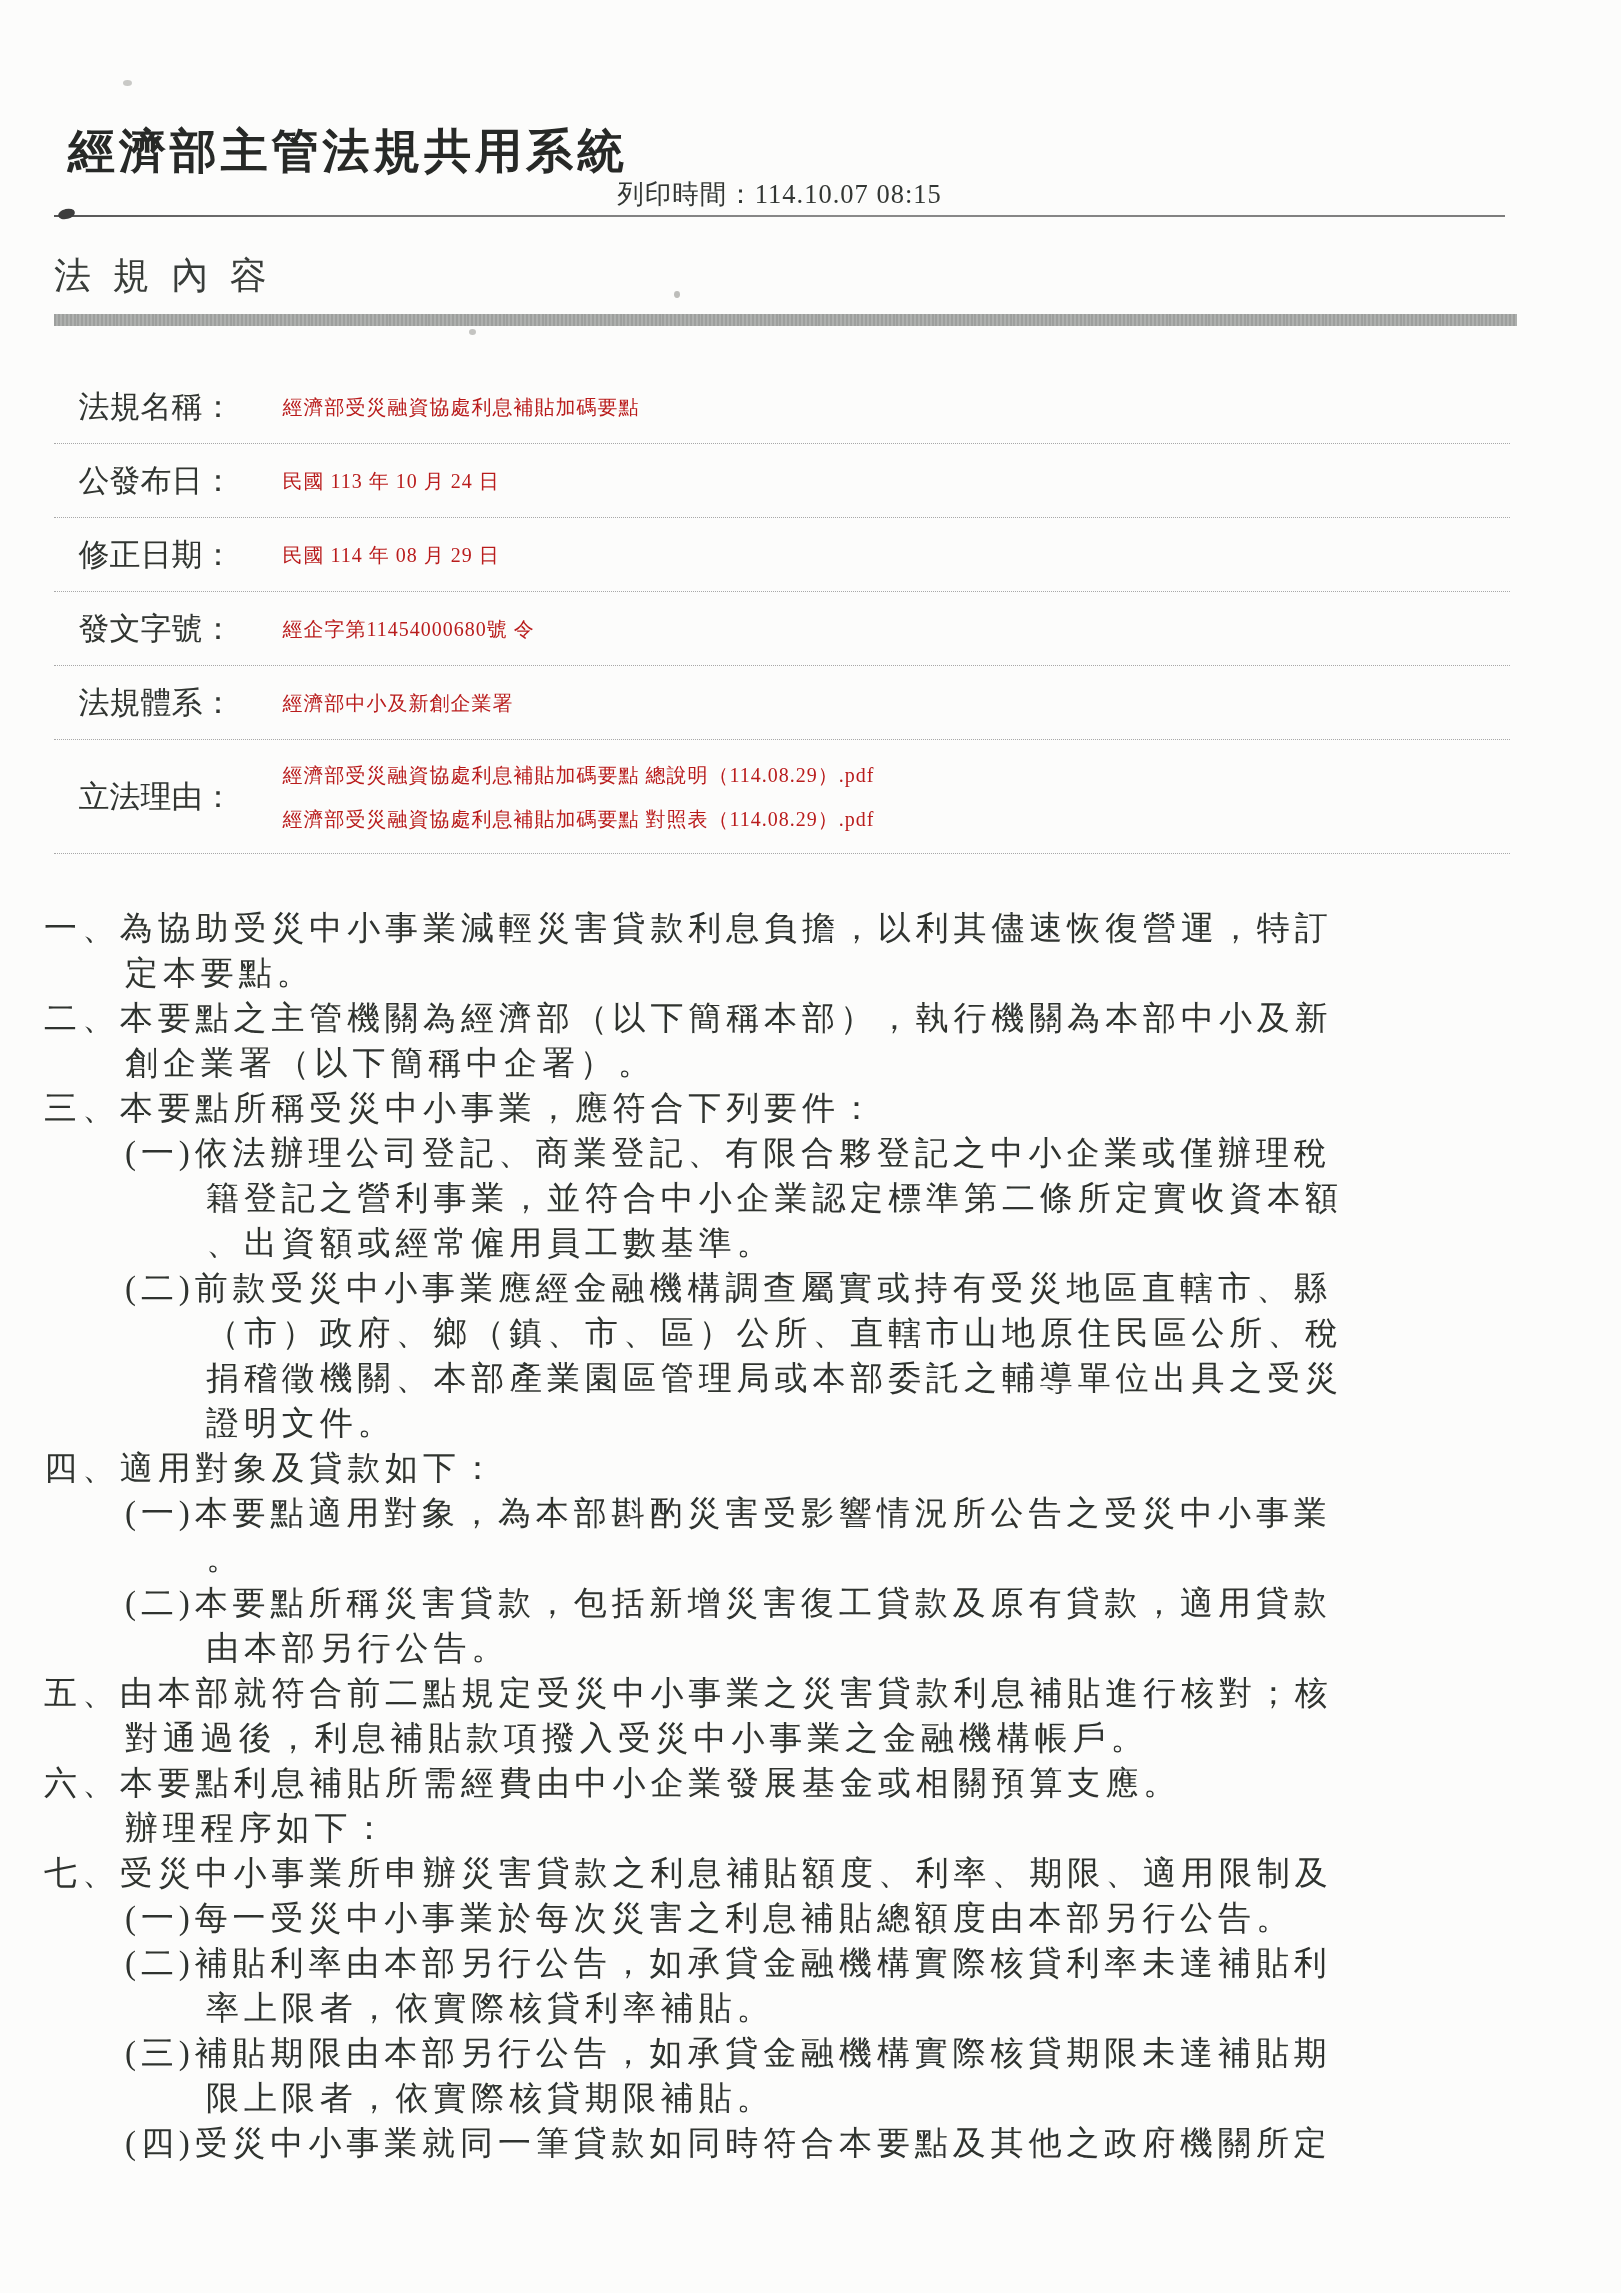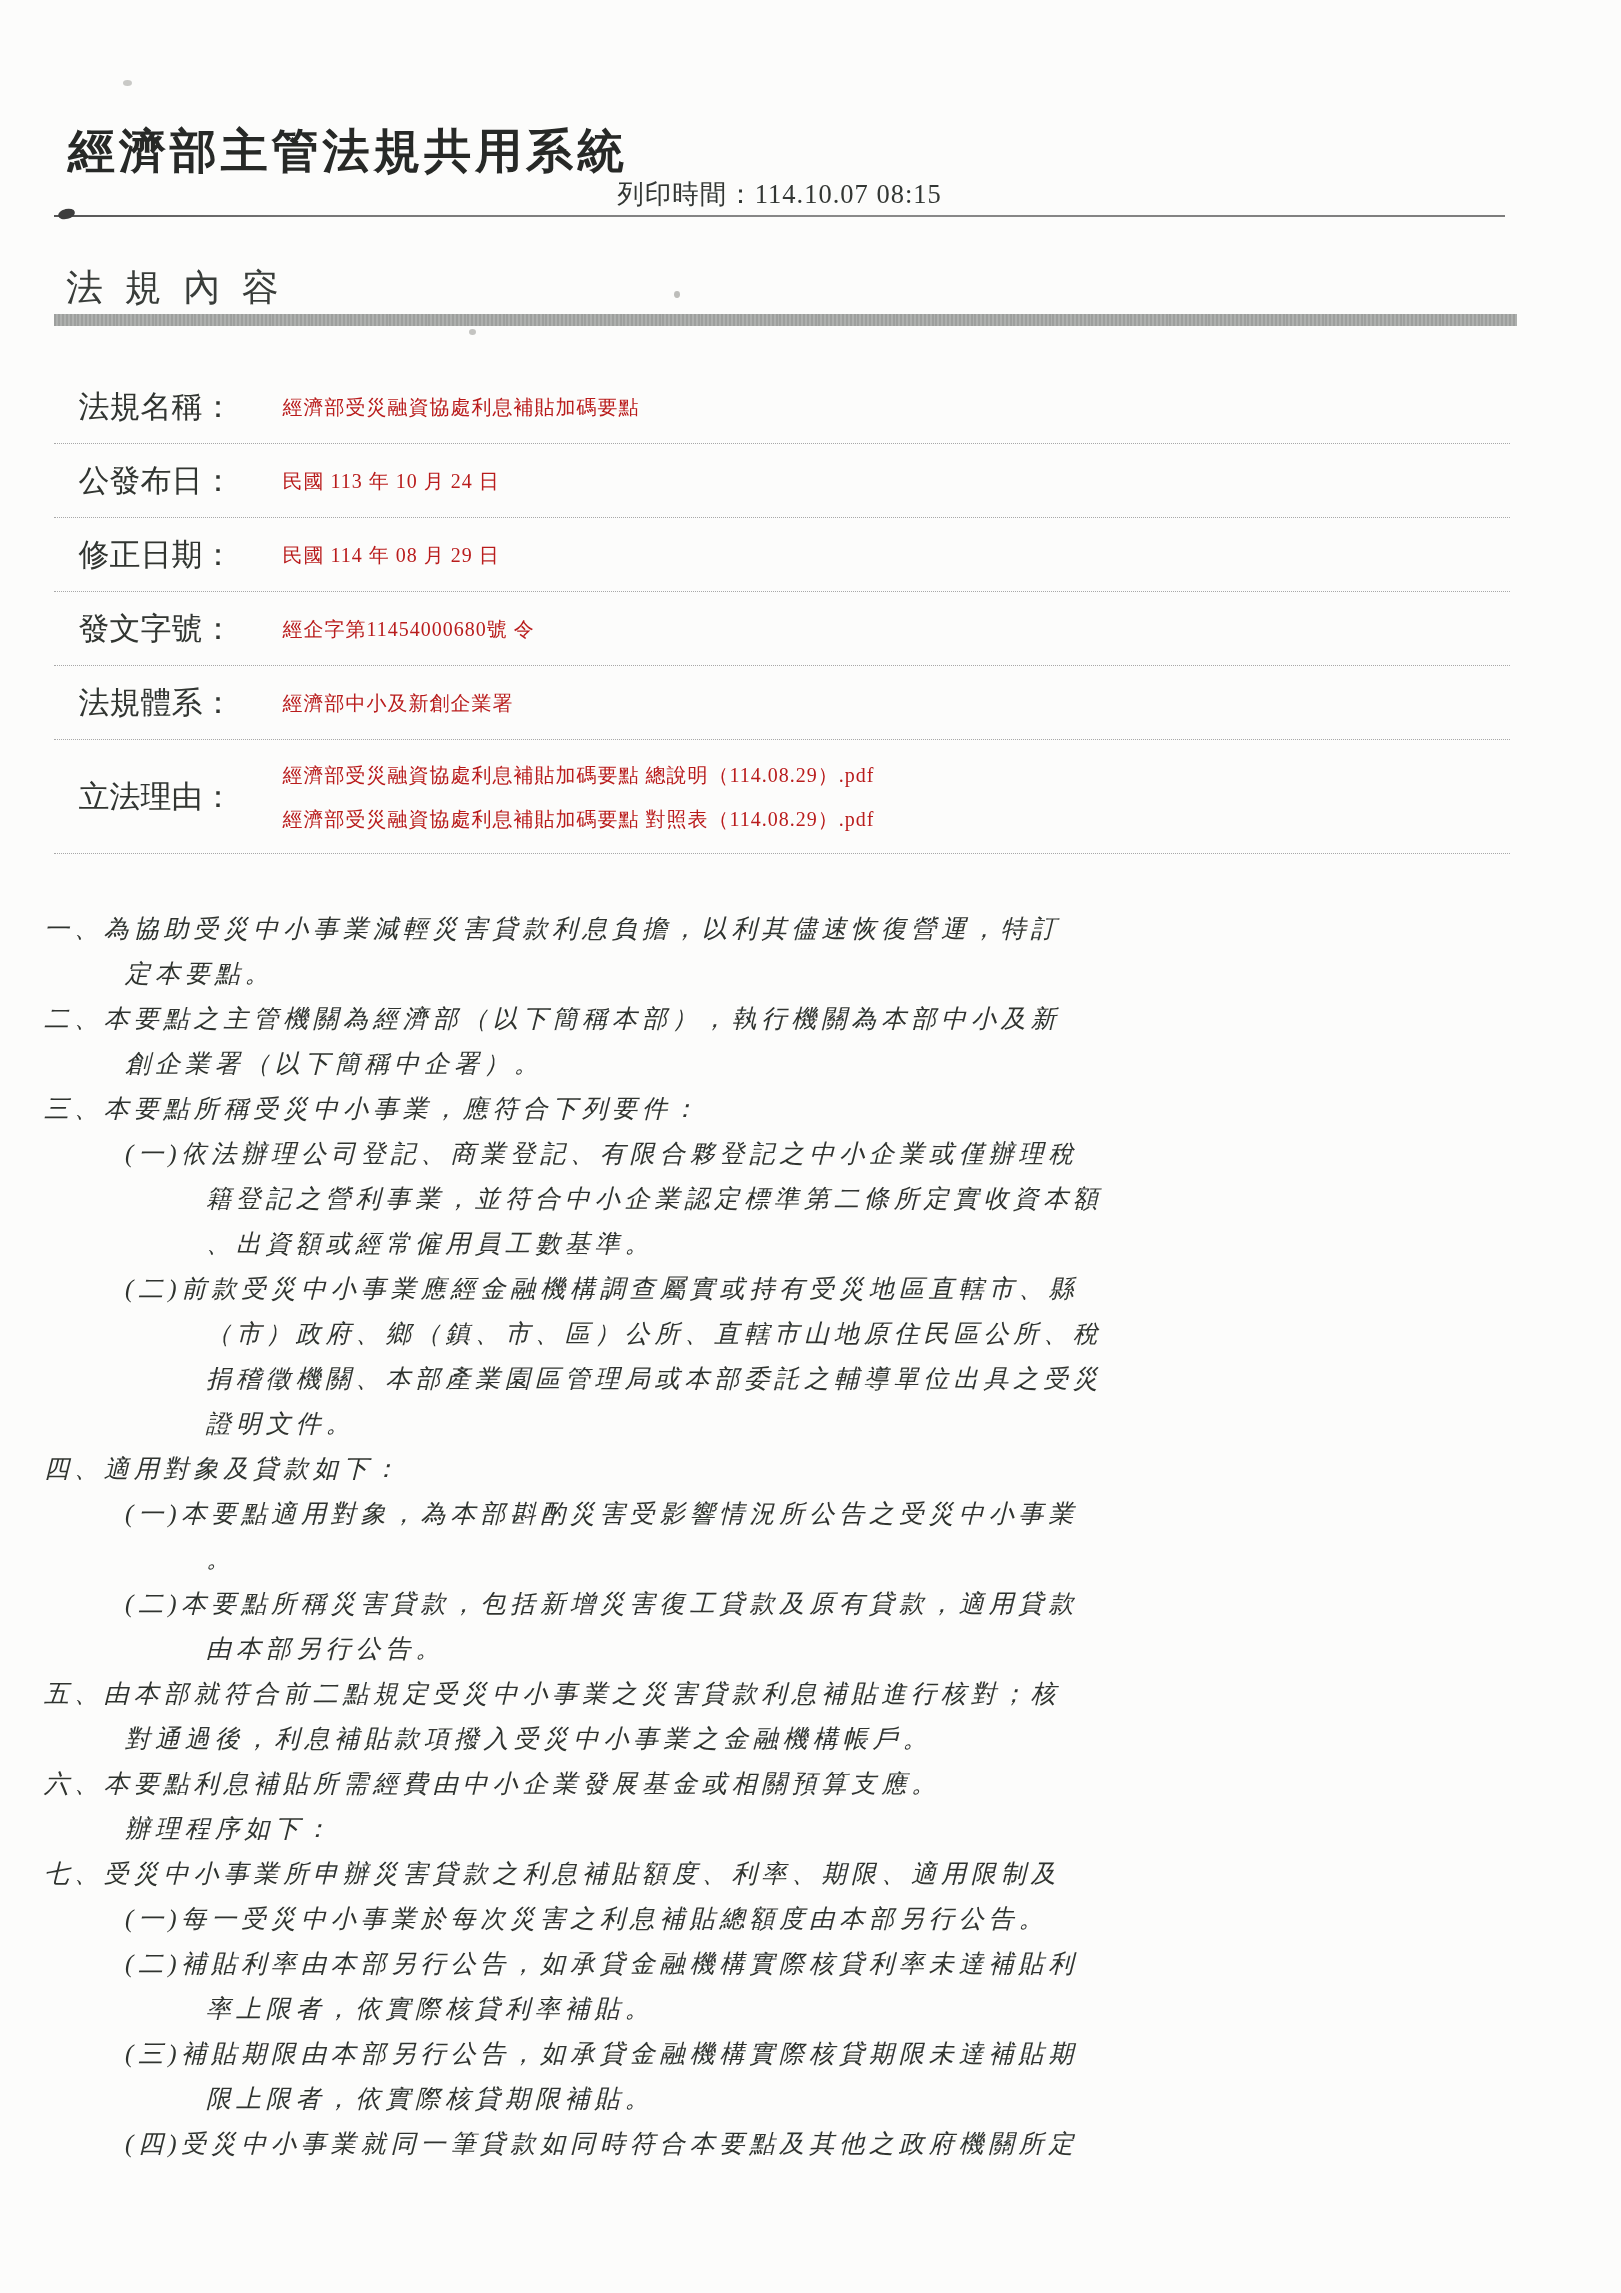--- a/index.html
+++ b/index.html
@@ -36,21 +36,21 @@
   }
   .ink-blob{
     position:absolute;left:58px;top:209px;width:16.7px;height:9.8px;
     background:#3d3d3d;border-radius:50%;transform:rotate(-14deg);
   }
   .speck-a{position:absolute;left:123px;top:80px;width:8.8px;height:5.9px;background:#c9c9c6;border-radius:50%;}
   .speck-b{position:absolute;left:674px;top:291px;width:5.9px;height:6.9px;background:#bdbdba;border-radius:50%;}
   .speck-c{position:absolute;left:469px;top:329px;width:6.9px;height:5.9px;background:#c4c4c1;border-radius:50%;}
 
   .section-title{
-    position:absolute;left:54px;top:251px;margin:12px;
+    position:absolute;left:54px;top:251px;margin:0;
     font-size:37px;font-weight:normal;letter-spacing:21.6px;white-space:nowrap;
     color:#393d3a;
   }
   .rule-thick{
     position:absolute;top:314px;left:54px;width:1463px;height:11.8px;
     background:repeating-linear-gradient(90deg,var(--bar1) 0 2px,var(--bar2) 2px 3.9px),
                linear-gradient(180deg,#b3b5b3 0,#9a9c9a 100%);
   }
 
   .meta{
@@ -66,22 +66,22 @@
     flex:none;width:204px;font-size:31px;letter-spacing:0;
     white-space:nowrap;color:#313531;
   }
   .meta-value{font-size:20px;letter-spacing:1px;color:#b91c1c;}
   .meta-value .vline{line-height:44px;white-space:nowrap;}
 
   .law-body{
     position:absolute;top:906px;left:44px;width:1549px;
   }
   .body-line{
-    font-size:25px;letter-spacing:4.9px;line-height:45px;height:45px;
-    white-space:nowrap;color:var(--ink);font-style:italic;
+    font-size:33px;letter-spacing:4.9px;line-height:45px;height:45px;
+    white-space:nowrap;color:var(--ink);
   }
   .body-line.i1{margin-left:81px;}
   .body-line.i2{margin-left:162px;}
 </style>
 </head>
 <body>
 
 <div class="page">
 
   <h1 class="doc-title">經濟部主管法規共用系統</h1>

